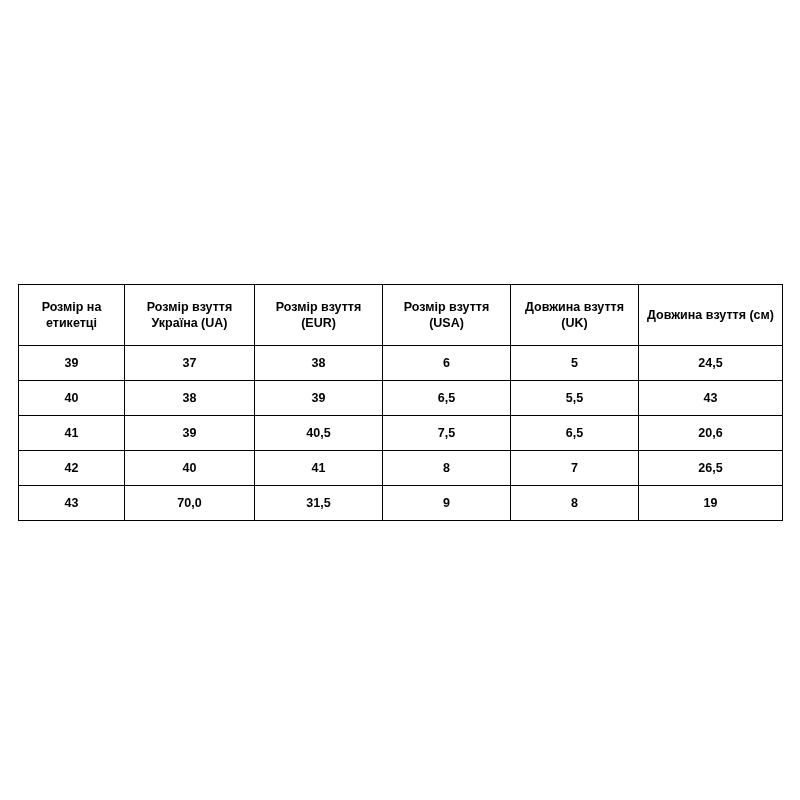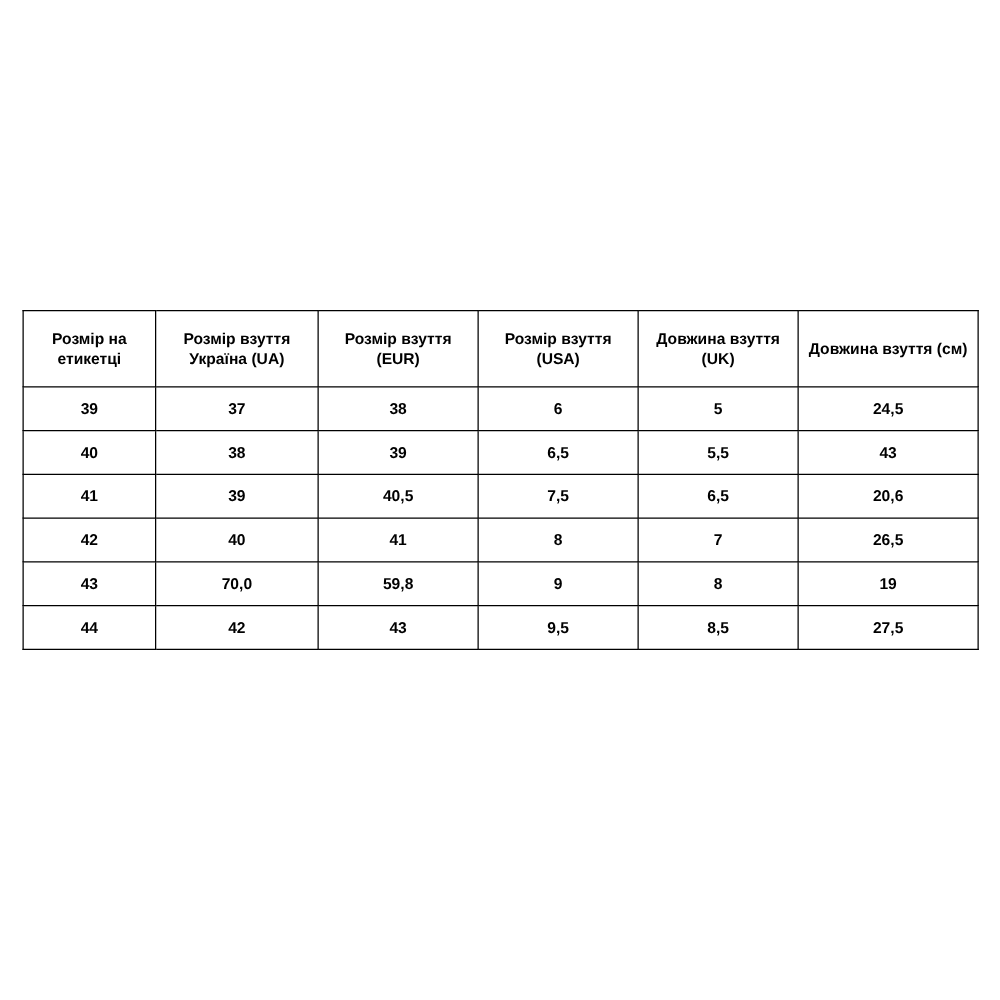--- a/index.html
+++ b/index.html
@@ -24,20 +24,21 @@
   .table-wrap {
     position: absolute;
     left: 18px;
     top: 248px;
     width: 764px;
   }
   table.size-table {
     border-collapse: collapse;
     width: 764px;
     table-layout: fixed;
+    margin-top: 36px;
   }
   table.size-table th,
   table.size-table td {
     border: 1px solid #000000;
     text-align: center;
     vertical-align: middle;
     color: #000000;
     font-size: 12.5px;
     padding: 0;
   }
@@ -116,29 +117,21 @@
           <td class="label-col">42</td>
           <td>40</td>
           <td>41</td>
           <td>8</td>
           <td>7</td>
           <td>26,5</td>
         </tr>
         <tr>
           <td class="label-col">43</td>
           <td>70,0</td>
-          <td>59,8</td>
+          <td>31,5</td>
           <td>9</td>
           <td>8</td>
           <td>19</td>
-        </tr>
-        <tr>
-          <td class="label-col">44</td>
-          <td>42</td>
-          <td>43</td>
-          <td>9,5</td>
-          <td>8,5</td>
-          <td>27,5</td>
         </tr>
       </tbody>
     </table>
   </div>
 </div>
 
 </body></html>

